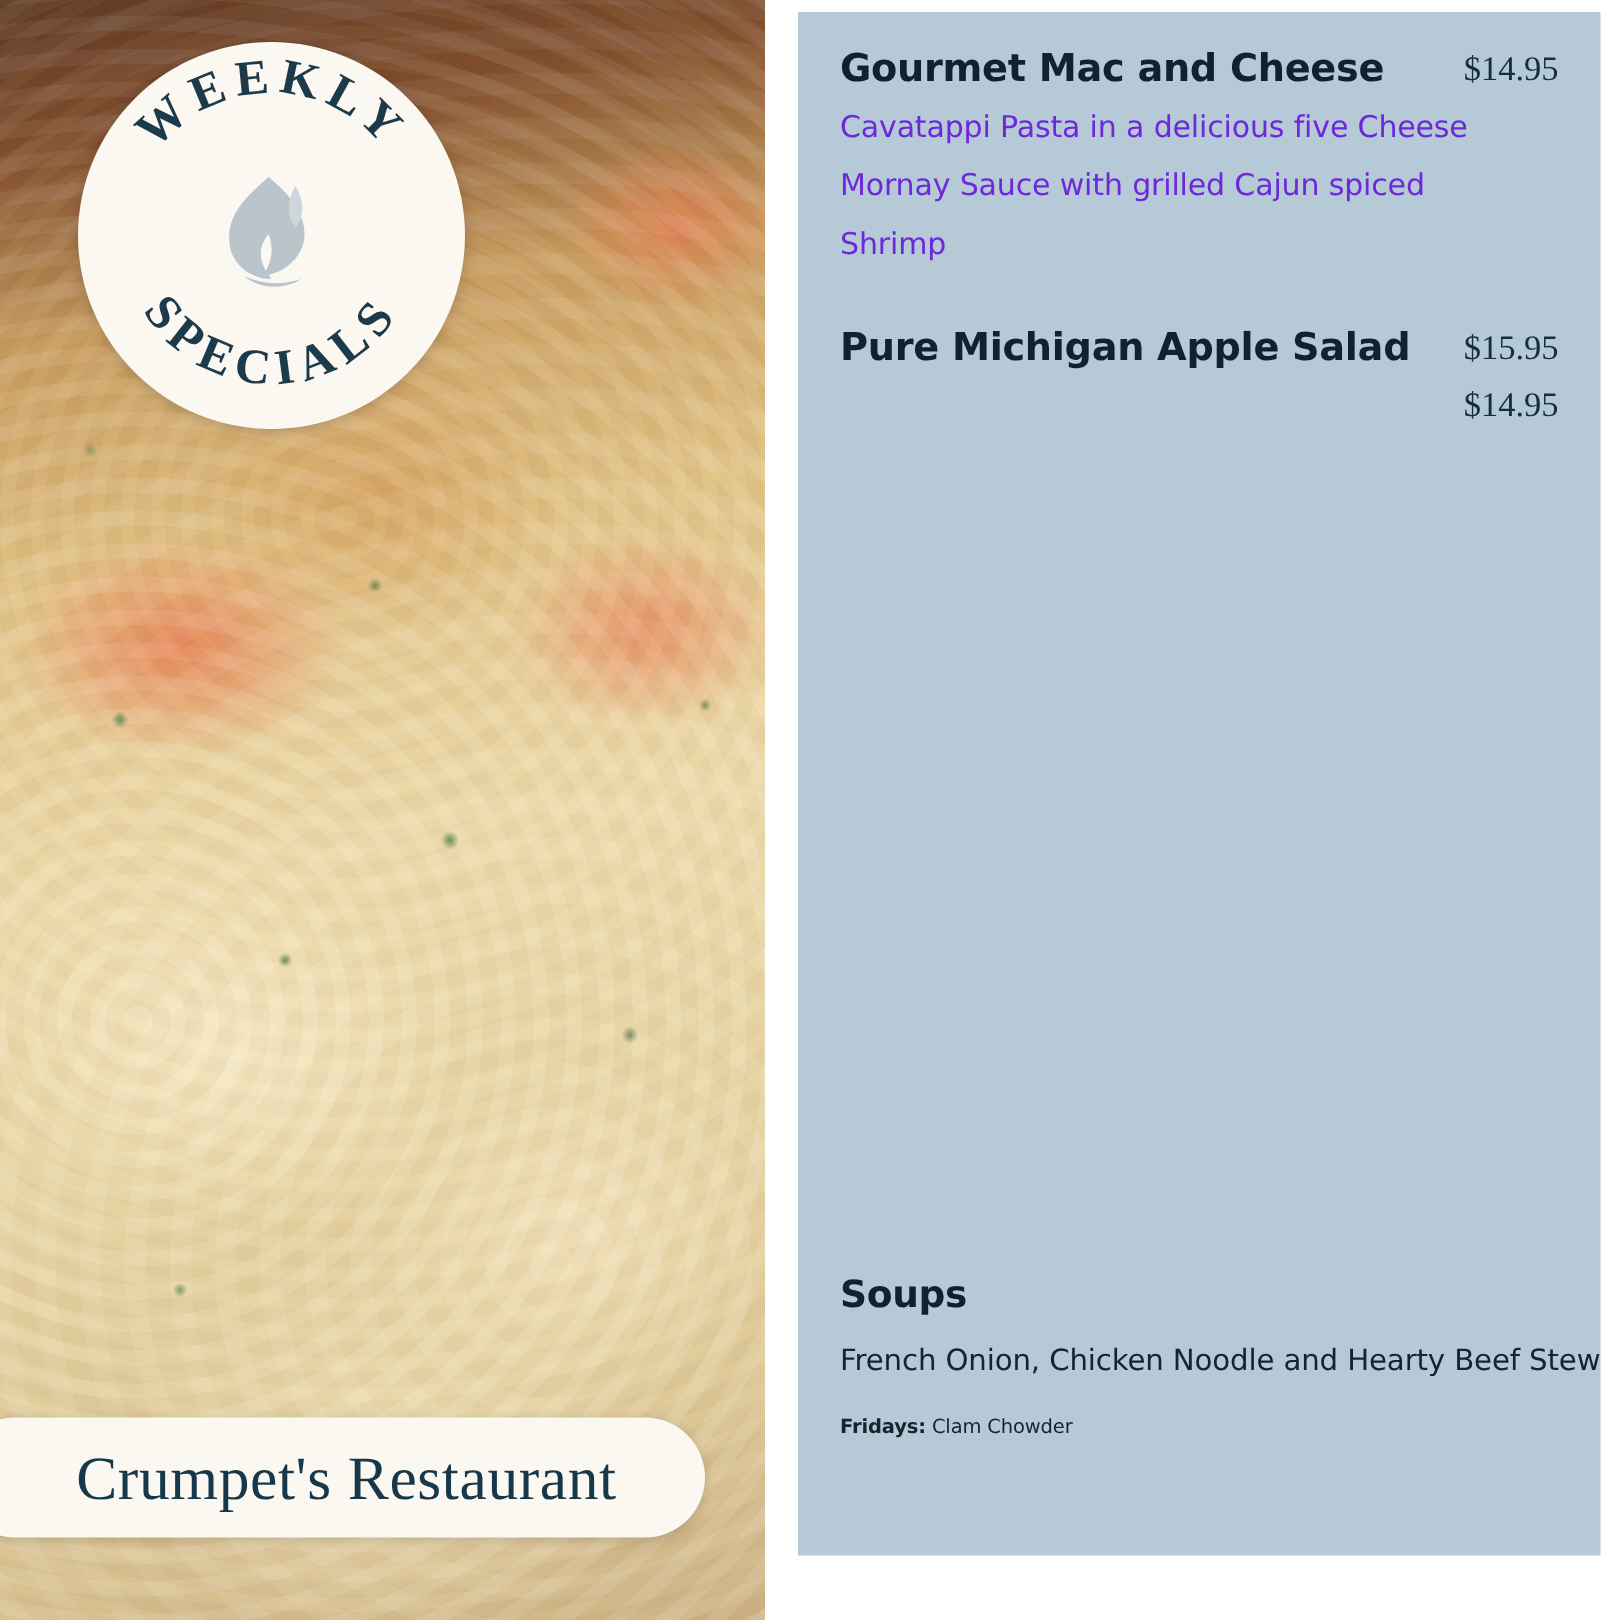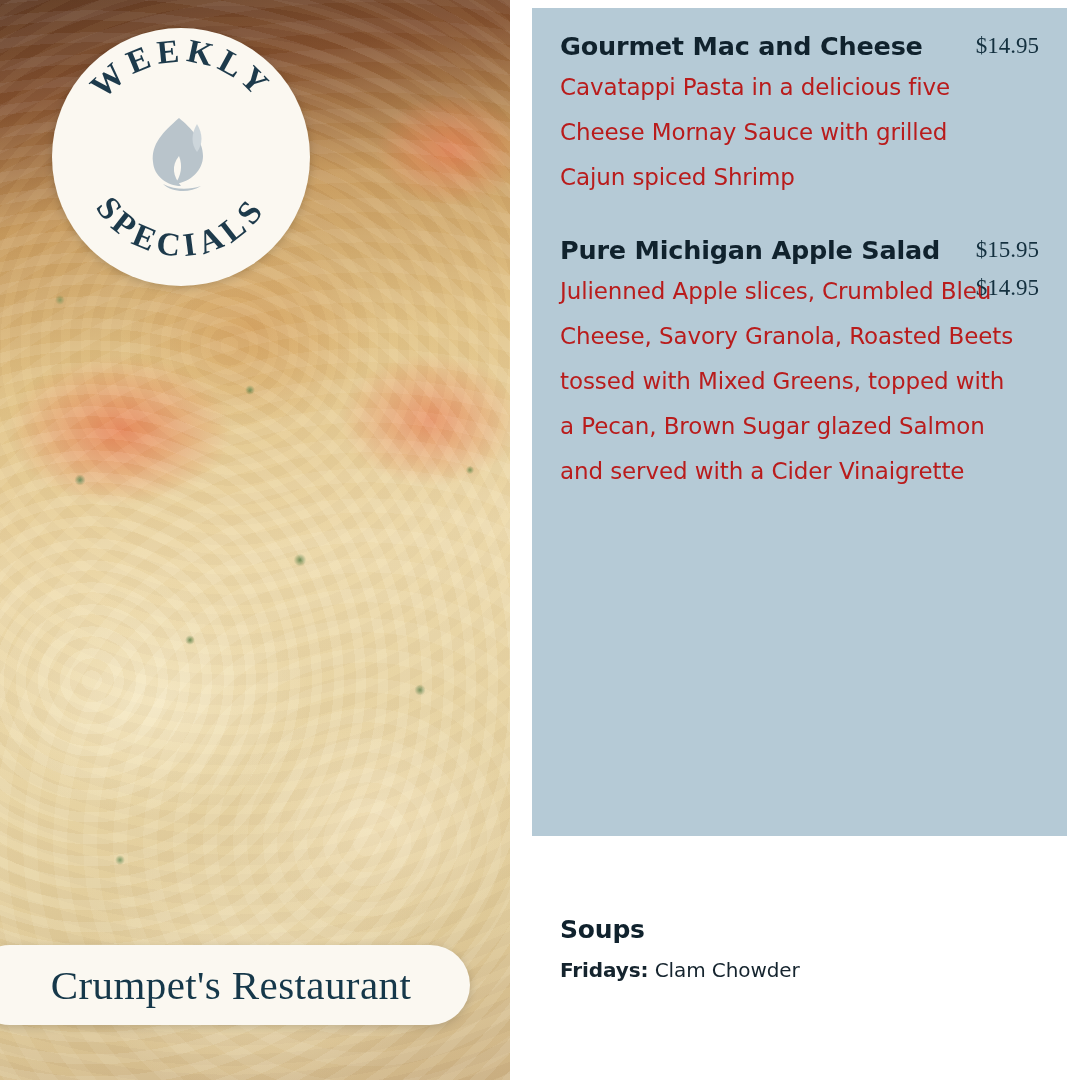--- a/index.html
+++ b/index.html
@@ -133,21 +133,21 @@
     height: 1080px;
     background: #ffffff;
     box-sizing: border-box;
     padding: 0;
   }
   .menu-card {
     position: absolute;
     left: 22px;
     top: 8px;
     width: 535px;
-    height: 828px;
+    height: 1029px;
     background: #b5cad6;
     box-sizing: border-box;
     padding: 24px 28px 0 28px;
   }
   .dish {
     position: relative;
     margin-bottom: 36px;
   }
   .dish:last-child { margin-bottom: 0; }
   .dish-head {
@@ -167,58 +167,58 @@
   .dish-price {
     font-family: "Liberation Serif", serif;
     font-size: 23px;
     color: #14303f;
     white-space: nowrap;
     margin-left: 29px;
     margin-top: 1px;
   }
   .dish-desc {
     font-family: "DejaVu Sans", sans-serif;
-    font-size: 23px;
-    color: #b91c1c;
+    font-size: 20px;
+    color: #6d28d9;
     line-height: 1.95;
     margin-top: 4px;
     max-width: 455px;
     letter-spacing: -0.1px;
   }
   .dish.offset-price .dish-price {
     position: absolute;
     right: 0;
     top: 38px;
   }
 
   
   .soups {
     position: absolute;
     left: 50px;
-    top: 915px;
+    top: 848px;
     width: 510px;
   }
   .soups-title {
     font-family: "DejaVu Sans", sans-serif;
     font-weight: bold;
     font-size: 25px;
     color: #10222d;
     letter-spacing: -0.2px;
   }
   .soups-list {
     font-family: "DejaVu Sans", sans-serif;
     font-size: 19.5px;
     color: #15242e;
     margin-top: 18px;
     letter-spacing: -0.1px;
   }
   .soups-friday {
-    margin-top: 14px;
-    font-family: "DejaVu Sans", sans-serif;
-    font-size: 20px;
+    margin-top: 26px;
+    font-family: "DejaVu Sans", sans-serif;
+    font-size: 13px;
     color: #15242e;
     letter-spacing: -0.1px;
   }
   .soups-friday b {
     font-weight: bold;
   }
 </style>
 </head>
 <body>
 
@@ -275,27 +275,27 @@
 
       <div class="dish offset-price">
         <div class="dish-price">$14.95</div>
       </div>
 
       <div class="dish">
         <div class="dish-head">
           <div class="dish-name">Pure Michigan Apple Salad</div>
           <div class="dish-price">$15.95</div>
         </div>
-        <div class="dish-desc">Julienned Apple slices, Crumbled Bleu Cheese, Savory Granola, Roasted Beets tossed with Mixed Greens, topped with a Pecan, Brown Sugar glazed Salmon and served with a Cider Vinaigrette</div>
       </div>
 
     </div>
 
     <div class="soups">
       <div class="soups-title">Soups</div>
+      <div class="soups-list">French Onion, Chicken Noodle and Hearty Beef Stew</div>
       <div class="soups-friday">
         <b>Fridays:</b>
         <span>Clam Chowder</span>
       </div>
     </div>
 
   </div>
 </div>
 
 </body></html>

